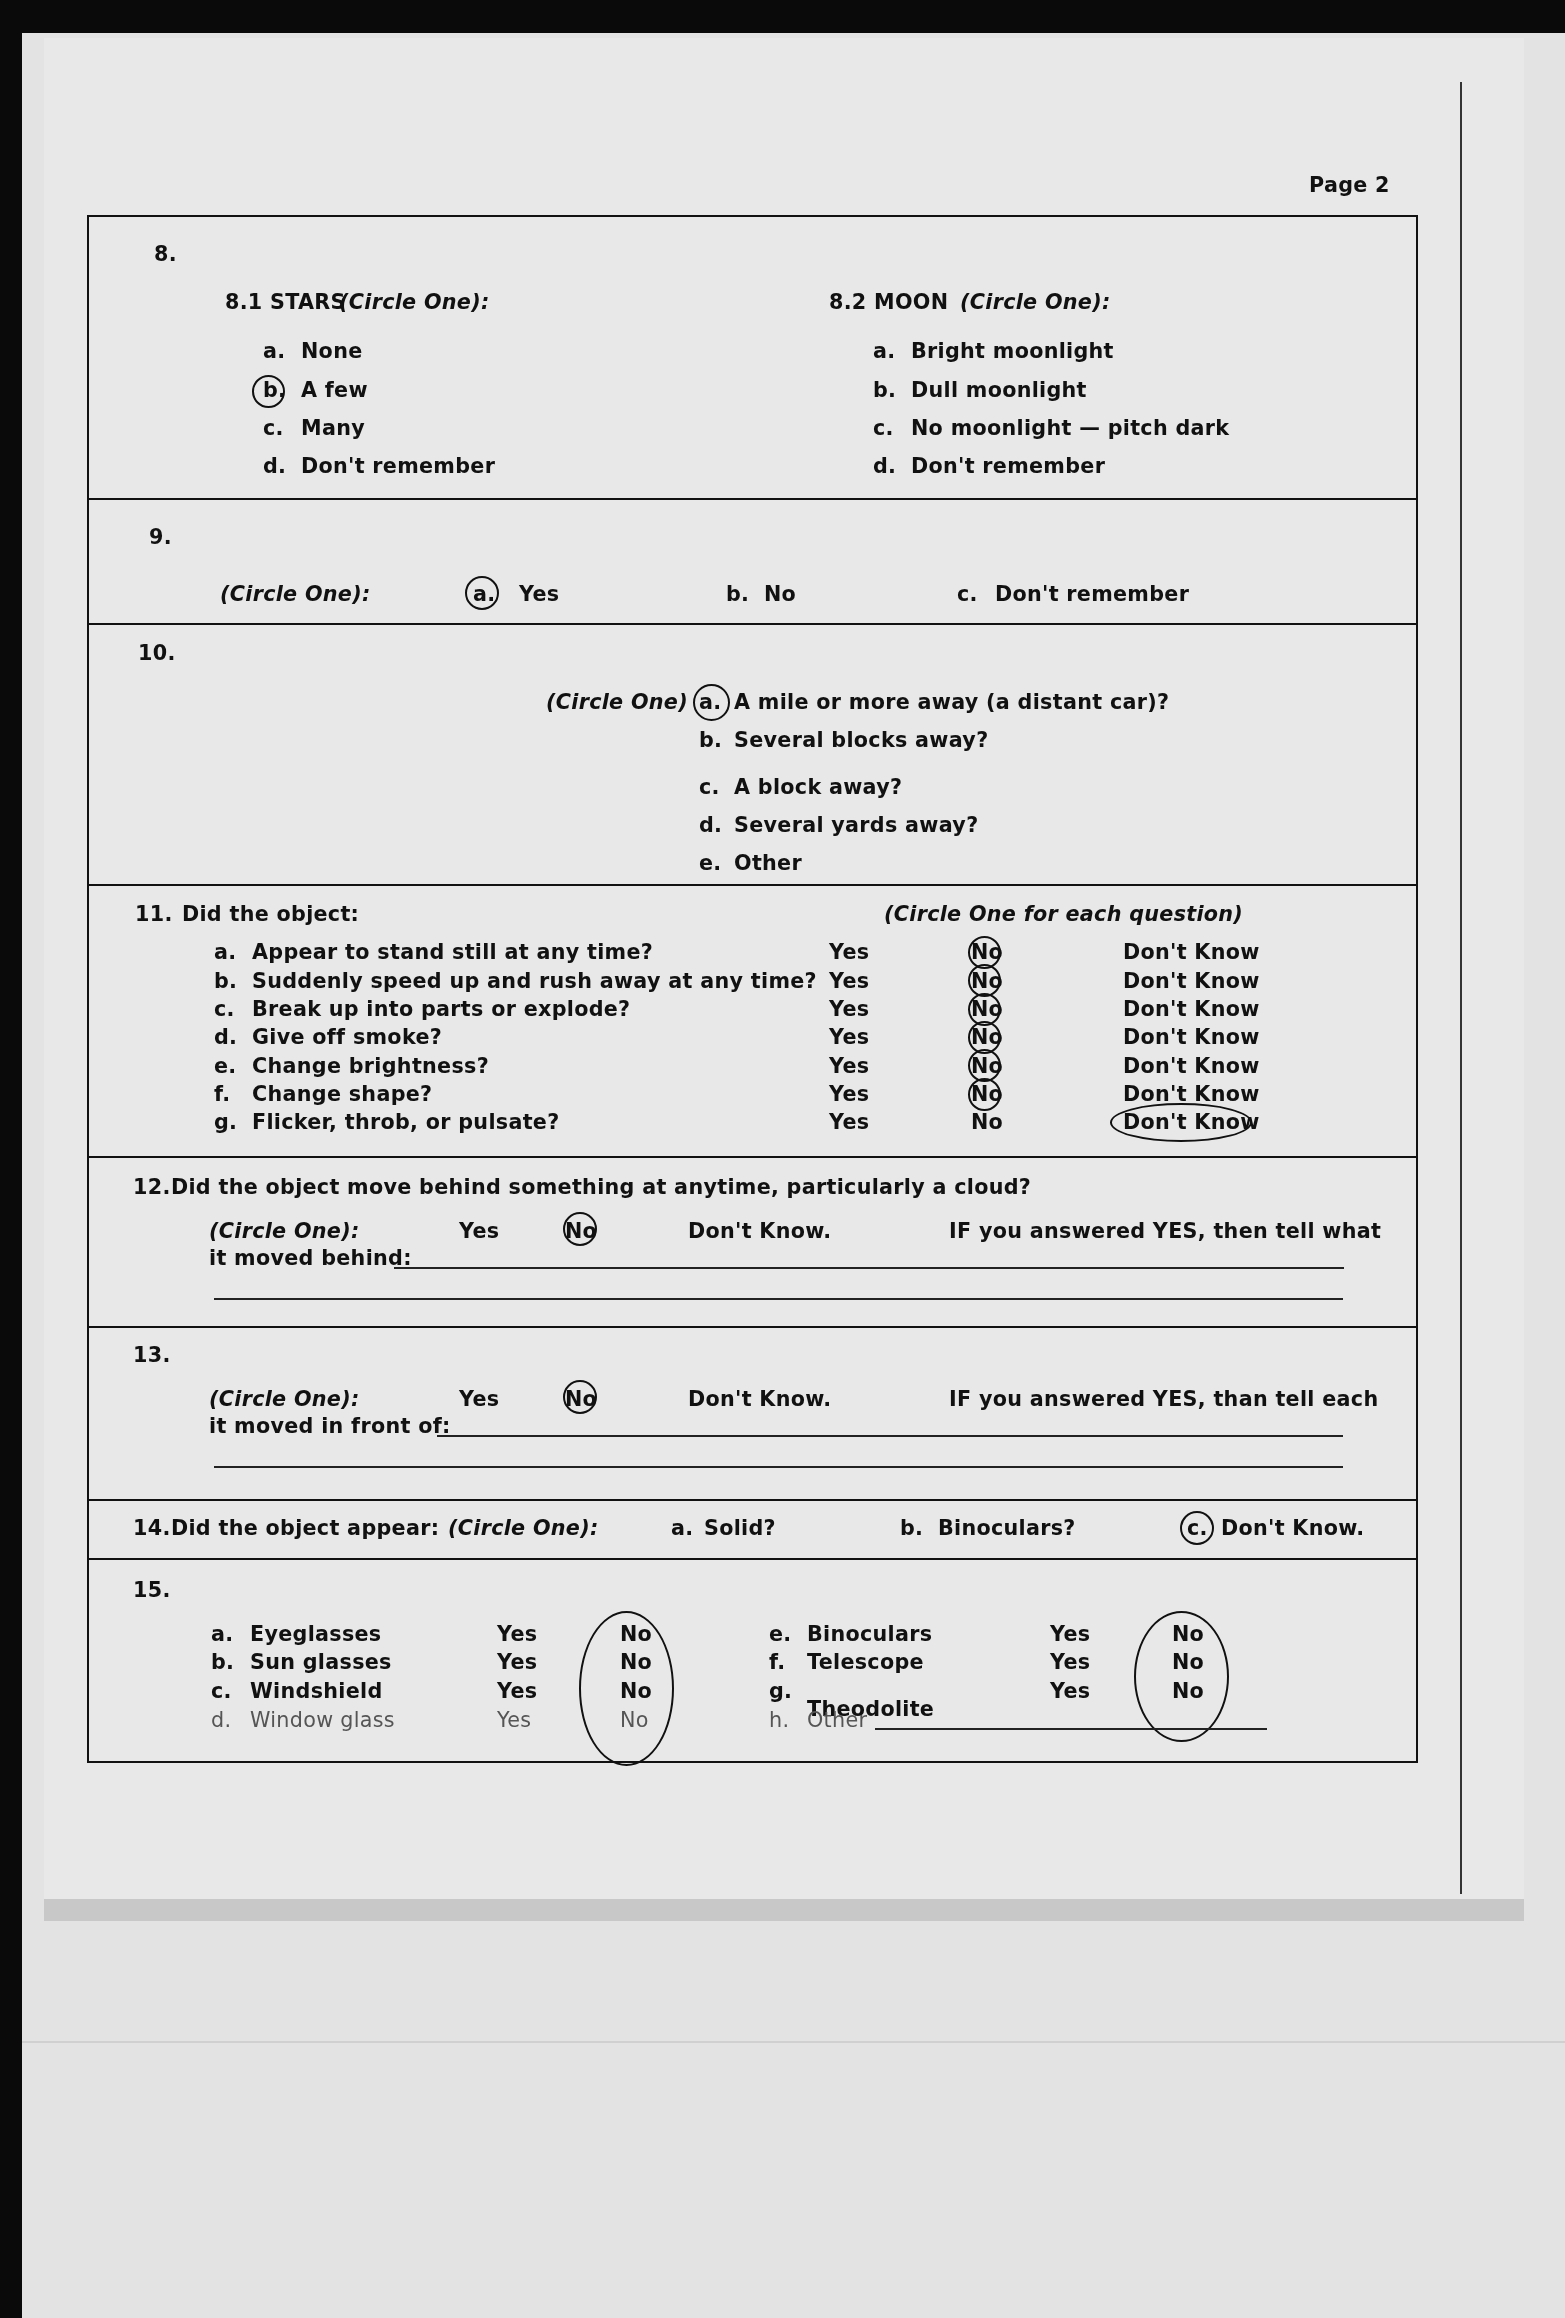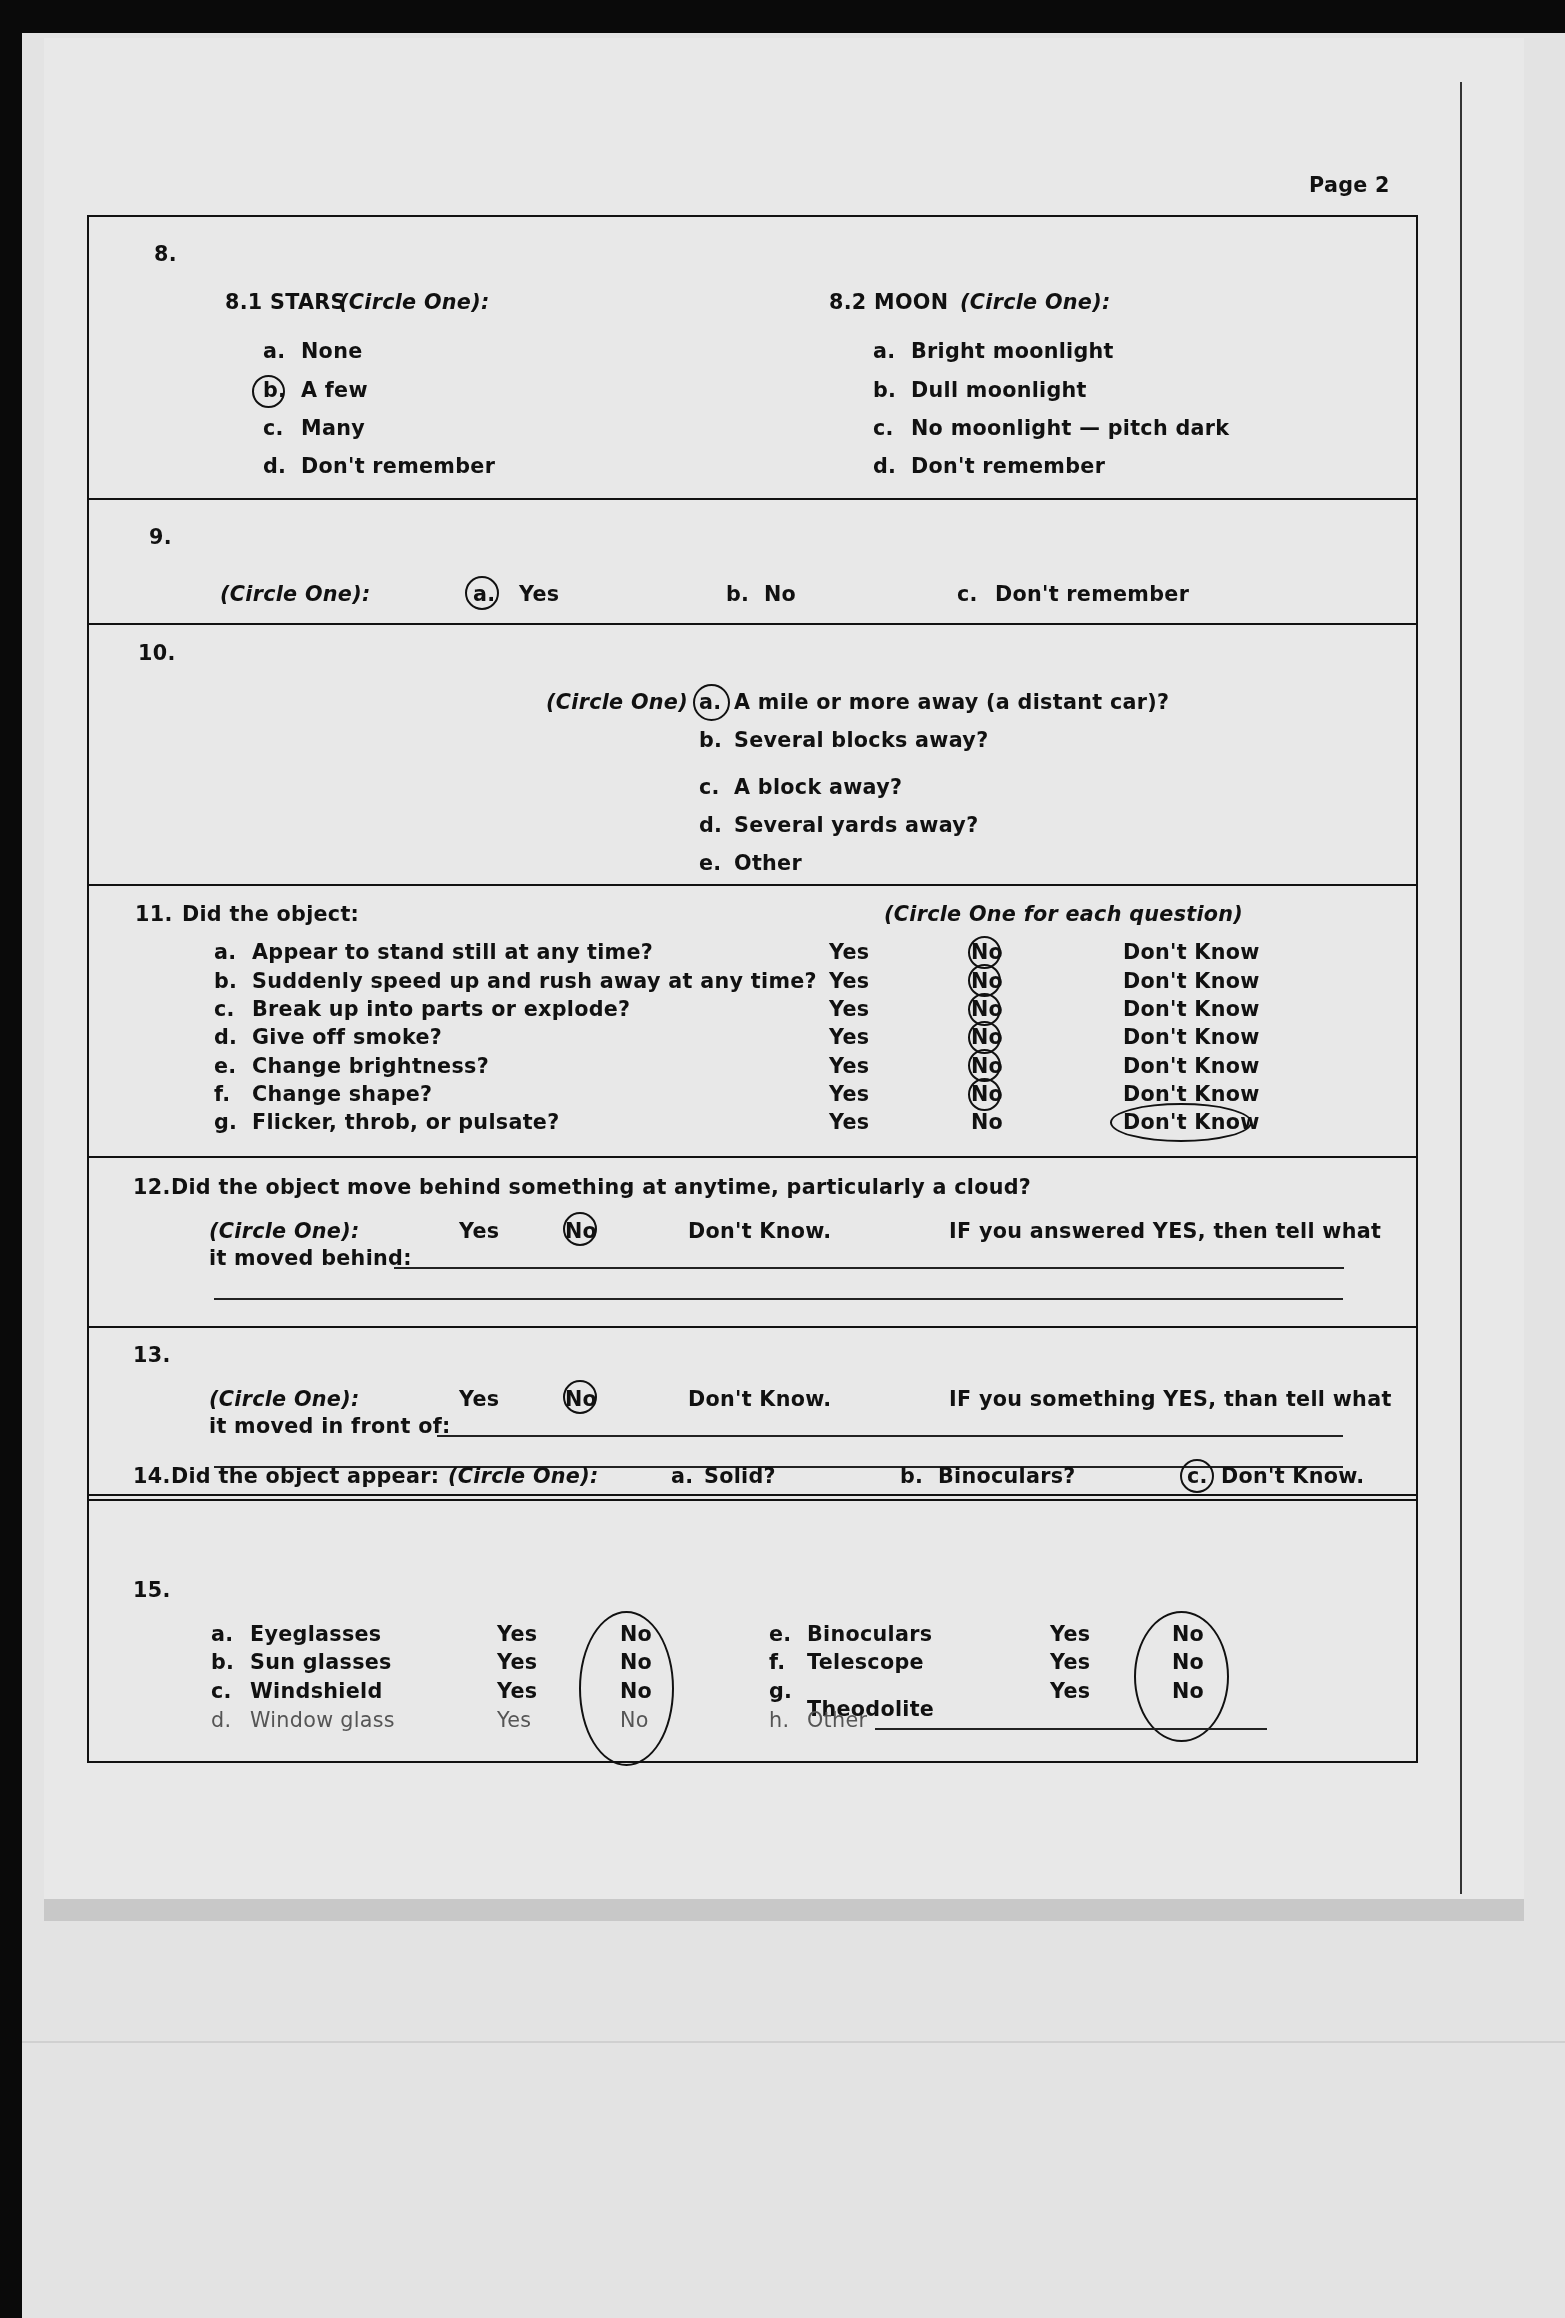--- a/index.html
+++ b/index.html
@@ -214,27 +214,27 @@
     <div class="line" style="left:125px;top:139px;width:1129px;"></div>
   </div>
 
   <div class="section" style="top:1110px;height:174px;">
     <span class="t" style="left:44px;top:16.3px;">13.</span>
     <span class="t it" style="left:120px;top:60px;">(Circle One):</span>
     <span class="t" style="left:370px;top:60px;">Yes</span>
     <span class="circ" style="left:474px;top:53px;width:34px;height:34px;"></span>
     <span class="t" style="left:476px;top:60px;">No</span>
     <span class="t" style="left:599px;top:60px;">Don't Know.</span>
-    <span class="t" style="left:860px;top:60px;">IF you something YES, than tell what</span>
+    <span class="t" style="left:860px;top:60px;">IF you answered YES, than tell each</span>
     <span class="t" style="left:120px;top:87px;">it moved in front of:</span>
     <div class="line" style="left:348px;top:108px;width:906px;"></div>
     <div class="line" style="left:125px;top:139px;width:1129px;"></div>
   </div>
 
-  <div class="section" style="top:1232px;height:47px;">
+  <div class="section" style="top:1284px;height:59px;">
     <span class="t" style="left:44px;top:15.2px;">14.</span>
     <span class="t" style="left:82px;top:15.2px;">Did the object appear:</span>
     <span class="t it" style="left:359px;top:15.2px;">(Circle One):</span>
     <div>
       <span class="t" style="left:582px;top:15.2px;">a.</span>
       <span class="t" style="left:615px;top:15.2px;">Solid?</span>
     </div>
     <div>
       <span class="t" style="left:811px;top:15.2px;">b.</span>
       <span class="t" style="left:849px;top:15.2px;">Binoculars?</span>

